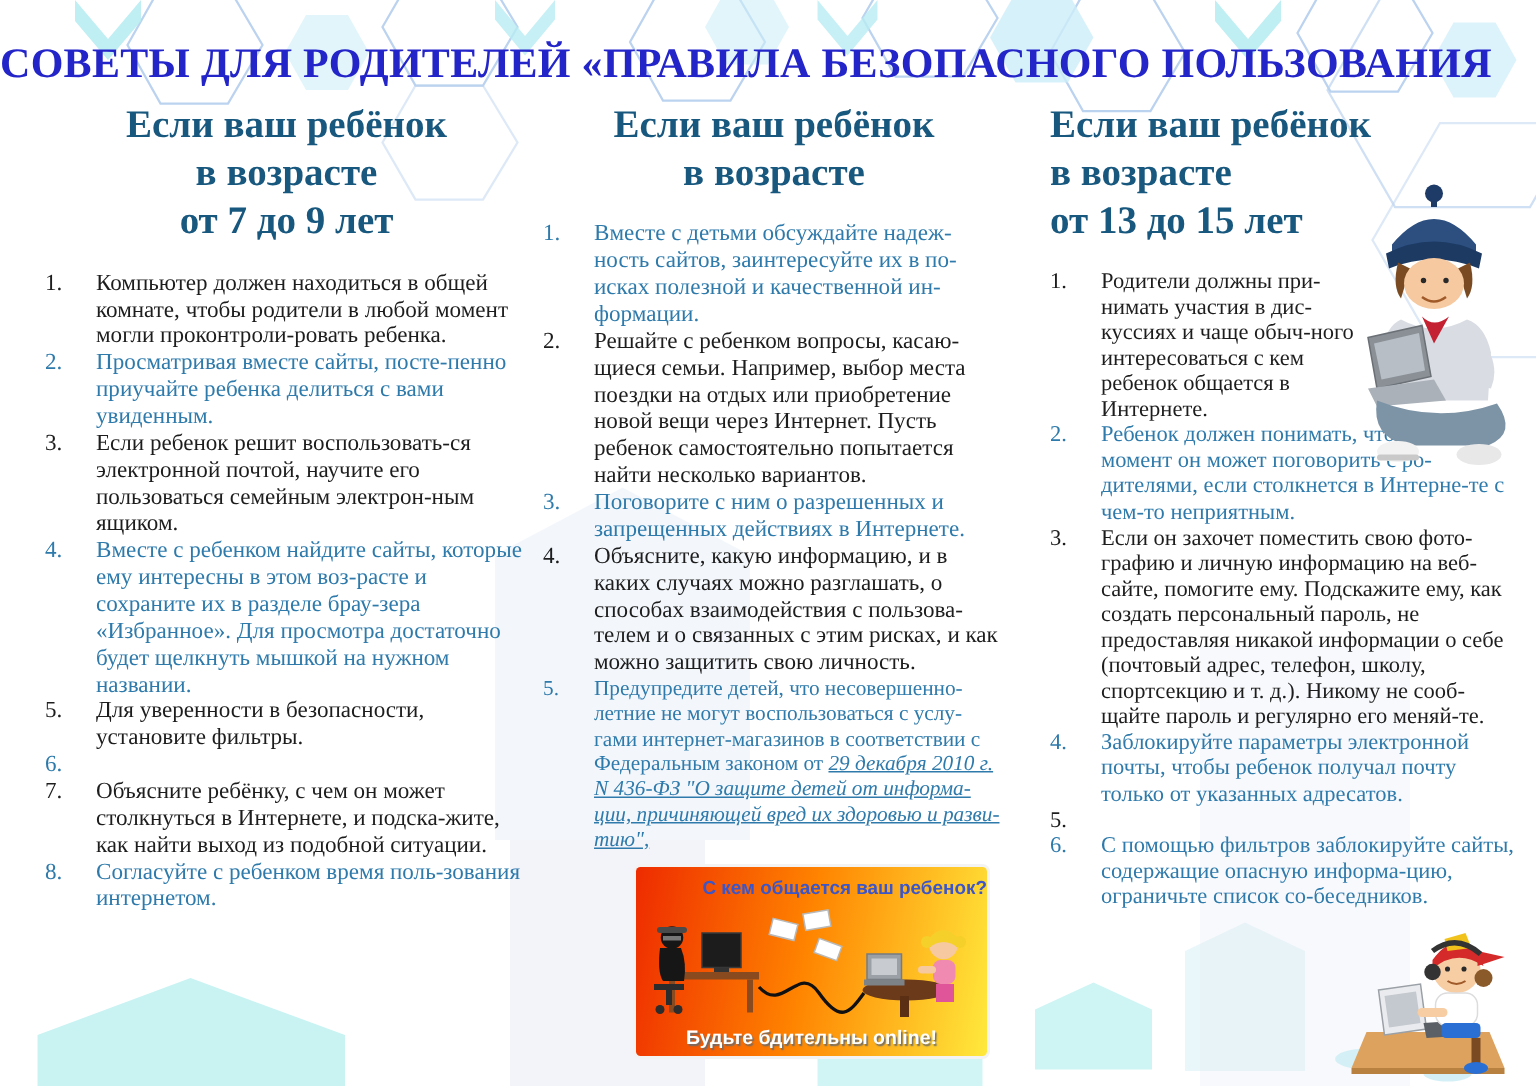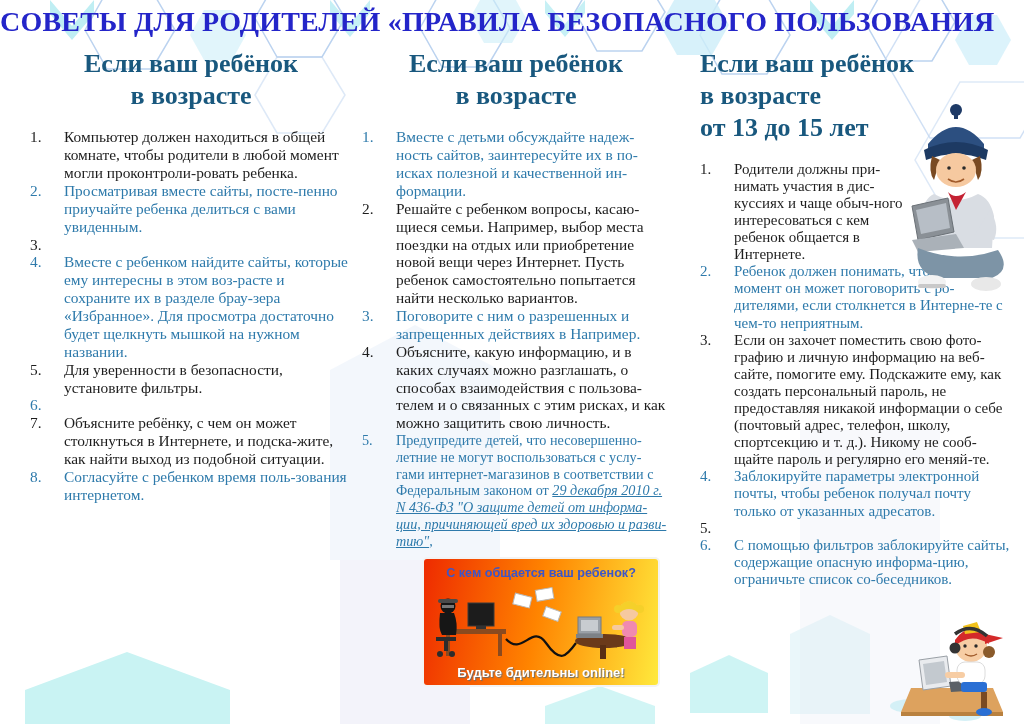--- a/index.html
+++ b/index.html
@@ -1,21 +1,21 @@
 <!DOCTYPE html>
 <html lang="ru"><head>
 <meta charset="utf-8">
 <style>
   html,body{margin:0;padding:0;background:#fff;}
   .page{position:relative;width:1024px;height:724px;background:#ffffff;overflow:hidden;
         font-family:"Liberation Serif","DejaVu Serif",serif;}
   .bg-svg{position:absolute;left:0;top:0;z-index:0;}
-  .page-title{position:absolute;top:6px;left:0;width:872px;text-align:center;z-index:2;
+  .page-title{position:absolute;top:27px;left:0;width:872px;text-align:center;z-index:2;
         font-size:28px;font-weight:bold;color:#2425c9;white-space:nowrap;letter-spacing:.2px;margin:0;}
-  .col{position:absolute;top:48px;z-index:2;}
+  .col{position:absolute;top:67px;z-index:2;}
   .col1{left:30px;width:322px;}
   .col2{left:362px;width:308px;}
   .col3{left:700px;width:314px;}
   .col-heading{margin:0 0 16px 0;font-size:26px;font-weight:bold;color:#19587e;line-height:1.24;}
   .col1 .col-heading,.col2 .col-heading{text-align:center;}
   .col3 .col-heading{text-align:left;}
   .col-heading span{display:block;}
   ol.items{list-style:none;margin:0;padding:0;}
   .item{display:flex;font-size:15.4px;line-height:1.16;}
   .col3 .item{font-size:15px;line-height:1.14;}
@@ -23,21 +23,21 @@
   .txt{flex:1;}
   .black{color:#1d1d1d;}
   .blue{color:#2e7aab;}
   .item.small{font-size:14.2px;line-height:1.18;}
   .item.narrow .txt{max-width:182px;}
   .law{font-style:italic;text-decoration:underline;}
   
   .poster{position:relative;margin:10px 0 0 62px;width:234px;height:126px;border-radius:3px;
           background:linear-gradient(100deg,#ee2b00 0%,#ff8400 48%,#ffe93c 100%);
           box-shadow:0 0 0 2px #f3f3f3;}
-  .poster-top{padding-top:7px;text-align:center;font-family:"Liberation Sans","DejaVu Sans",sans-serif;
+  .poster-top{padding-top:7px;text-align:right;font-family:"Liberation Sans","DejaVu Sans",sans-serif;
           font-weight:bold;font-size:12.6px;color:#3c56c8;}
   .poster-bottom{position:absolute;bottom:5px;left:0;width:100%;text-align:center;
           font-family:"Liberation Sans","DejaVu Sans",sans-serif;font-weight:bold;font-size:13px;
           color:#ffffff;text-shadow:1px 1px 1px #6b6b6b;}
   .poster-scene{position:absolute;left:2px;top:24px;}
   
   .boy-ill{position:absolute;right:-12px;top:50px;z-index:1;}
   .kid-ill{position:absolute;left:893px;top:612px;z-index:3;}
 </style>
 </head>
@@ -81,32 +81,34 @@
       <ellipse cx="965" cy="716" rx="16" ry="5" fill="#cfeef5" opacity="0.9"></ellipse>
     </g>
   </svg>
 
   <h1 class="page-title">СОВЕТЫ ДЛЯ РОДИТЕЛЕЙ «ПРАВИЛА БЕЗОПАСНОГО ПОЛЬЗОВАНИЯ</h1>
 
   <section class="col col1">
     <h2 class="col-heading">
       <span>Если ваш ребёнок</span>
       <span>в возрасте</span>
+      <span>от 7 до 9 лет</span>
     </h2>
     <ol class="items">
         <li class="item black">
           <span class="num">1.</span>
           <span class="txt">Компьютер должен находиться в общей комнате, чтобы родители в любой момент могли проконтроли-ровать ребенка.</span>
         </li>
         <li class="item blue">
           <span class="num">2.</span>
           <span class="txt">Просматривая вместе сайты, посте-пенно приучайте ребенка делиться с вами увиденным.</span>
         </li>
         <li class="item black">
           <span class="num">3.</span>
+          <span class="txt">Если ребенок решит воспользовать-ся электронной почтой, научите его пользоваться семейным электрон-ным ящиком.</span>
         </li>
         <li class="item blue">
           <span class="num">4.</span>
           <span class="txt">Вместе с ребенком найдите сайты, которые ему интересны в этом воз-расте и сохраните их в разделе брау-зера «Избранное». Для просмотра достаточно будет щелкнуть мышкой на нужном названии.</span>
         </li>
         <li class="item black">
           <span class="num">5.</span>
           <span class="txt">Для уверенности в безопасности, установите фильтры.</span>
         </li>
         <li class="item blue">
@@ -132,21 +134,21 @@
         <li class="item blue">
           <span class="num">1.</span>
           <span class="txt">Вместе с детьми обсуждайте надеж-ность сайтов, заинтересуйте их в по-исках полезной и качественной ин-формации.</span>
         </li>
         <li class="item black">
           <span class="num">2.</span>
           <span class="txt">Решайте с ребенком вопросы, касаю-щиеся семьи. Например, выбор места поездки на отдых или приобретение новой вещи через Интернет. Пусть ребенок самостоятельно попытается найти несколько вариантов.</span>
         </li>
         <li class="item blue">
           <span class="num">3.</span>
-          <span class="txt">Поговорите с ним о разрешенных и запрещенных действиях в Например.</span>
+          <span class="txt">Поговорите с ним о разрешенных и запрещенных действиях в Интернете.</span>
         </li>
         <li class="item black">
           <span class="num">4.</span>
           <span class="txt">Объясните, какую информацию, и в каких случаях можно разглашать, о способах взаимодействия с пользова-телем и о связанных с этим рисках, и как можно защитить свою личность.</span>
         </li>
         <li class="item blue small">
           <span class="num">5.</span>
           <span class="txt">Предупредите детей, что несовершенно-летние не могут воспользоваться с услу-гами интернет-магазинов в соответствии с Федеральным законом от <span class="law">29 декабря 2010 г. N 436-ФЗ "О защите детей от информа-ции, причиняющей вред их здоровью и разви-тию",</span></span>
         </li>
       </ol>

